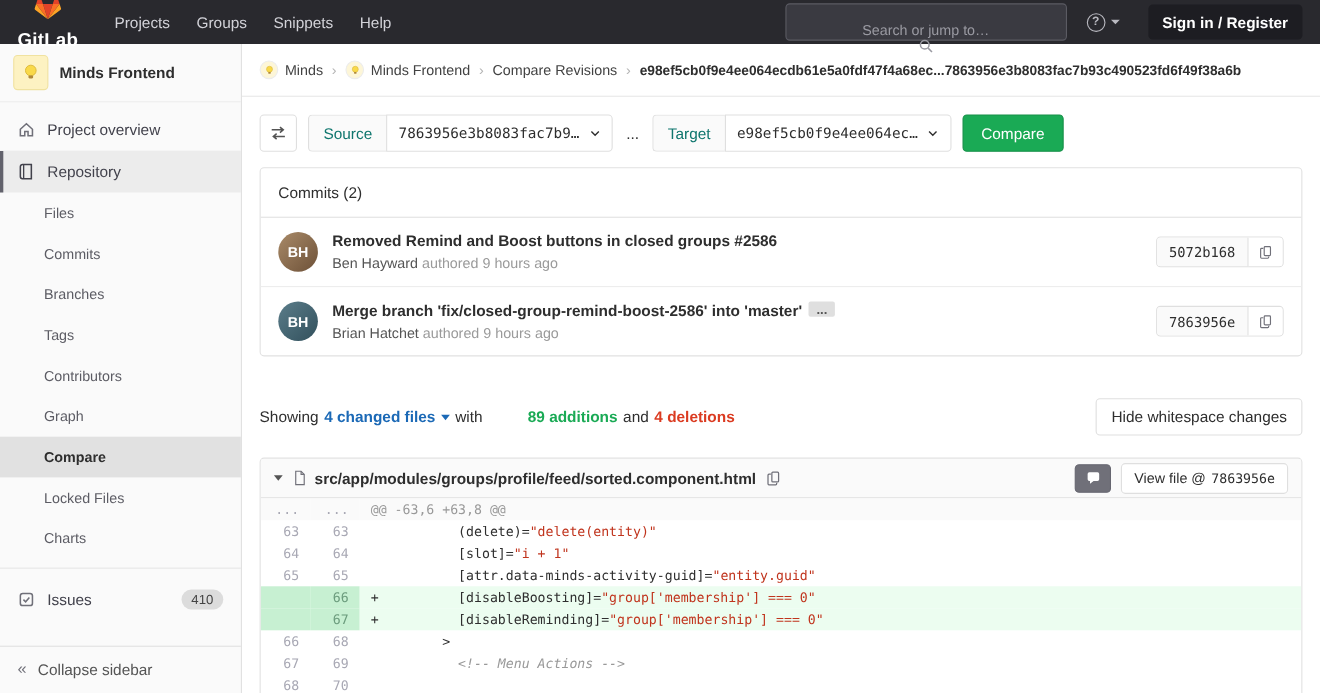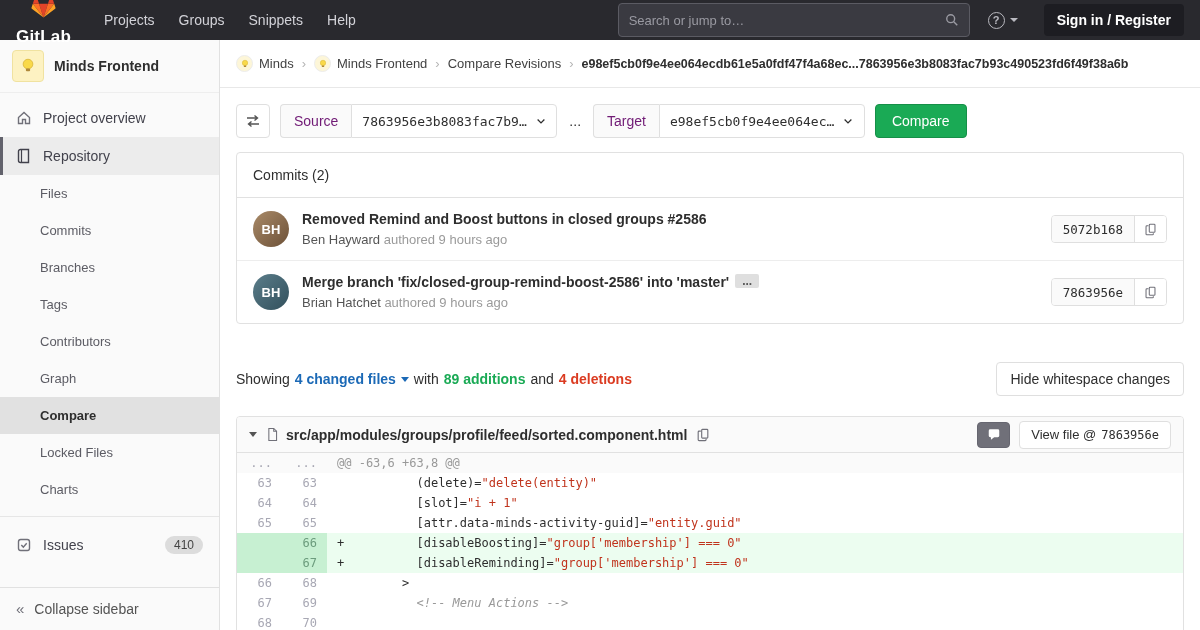--- a/index.html
+++ b/index.html
@@ -9,21 +9,21 @@
   button { font-family:inherit; cursor:pointer; }
   svg { display:block; }
 
   
   .navbar { position:fixed; top:0; left:0; right:0; height:40px; background:#29292e; display:flex; align-items:center; padding:0 16px; z-index:20; }
   .brand { display:flex; align-items:center; gap:8px; margin-right:22px; }
   .brand-name { color:#fff; font-weight:bold; font-size:17px; letter-spacing:.2px; }
   .nav-links { display:flex; gap:2px; }
   .nav-links a { color:#d2d2d8; font-size:14px; padding:6px 11px; }
   .nav-spacer { flex:1; }
-  .search-box { width:352px; height:28px; background:#3a3a41; border:1px solid #5b5b63; border-radius:4px; display:flex; align-items:center; justify-content:space-between; padding:16px 10px; margin-right:18px; cursor:text; }
+  .search-box { width:256px; height:28px; background:#3a3a41; border:1px solid #5b5b63; border-radius:4px; display:flex; align-items:center; justify-content:space-between; padding:16px 10px; margin-right:18px; cursor:text;flex-direction:column; }
   .search-ph { color:#9a9aa2; font-size:13px; }
   .help-menu { display:flex; align-items:center; gap:5px; margin-right:26px; cursor:pointer; }
   .help-circle { width:17px; height:17px; border:1.4px solid #b9b9c0; border-radius:50%; color:#b9b9c0; font-size:11px; font-weight:bold; display:flex; align-items:center; justify-content:center; }
   .chev-down { width:0; height:0; border-left:4px solid transparent; border-right:4px solid transparent; border-top:4px solid #b9b9c0; }
   .signin { background:#1d1d22; color:#fff; font-weight:bold; font-size:14px; height:32px; padding:0 13px; border-radius:4px; border:none; }
 
   
   .sidebar { position:fixed; top:40px; left:0; bottom:0; width:220px; background:#fafafa; border-right:1px solid #e1e1e1; display:flex; flex-direction:column; z-index:10; }
   .ctx-header { display:flex; align-items:center; gap:10px; padding:10px 16px 10px 12px; border-bottom:1px solid #eeeeee; }
   .proj-avatar { width:32px; height:32px; border-radius:4px; background:#fdf2c2; border:1px solid #f0e2a0; display:flex; align-items:center; justify-content:center; }
@@ -43,21 +43,21 @@
   .main { margin-left:220px; padding-top:40px; background:#fff; }
   .breadcrumbs { display:flex; align-items:center; gap:8px; padding:15px 16px; border-bottom:1px solid #e8e8e8; font-size:13px; color:#424242; white-space:nowrap; overflow:hidden; }
   .crumb { display:flex; align-items:center; gap:6px; cursor:pointer; }
   .crumb-avatar { width:17px; height:17px; border-radius:50%; background:#fdf6d8; border:1px solid #ececec; display:flex; align-items:center; justify-content:center; }
   .crumb-sep { color:#b5b5b5; font-size:13px; }
   .crumb-current { font-weight:bold; font-size:12.5px; color:#2e2e2e; }
 
   .compare-form { display:flex; align-items:center; gap:10px; padding:16px 16px 14px; }
   .icon-btn { width:34px; height:34px; border:1px solid #dfdfdf; border-radius:4px; background:#fff; display:flex; align-items:center; justify-content:center; }
   .input-group { display:flex; height:34px; }
-  .ig-label { background:#fafafa; border:1px solid #dfdfdf; border-right:none; border-radius:4px 0 0 4px; padding:0 13px; display:flex; align-items:center; font-size:14px; color:#701a75; }
+  .ig-label { background:#fafafa; border:1px solid #dfdfdf; border-right:none; border-radius:4px 0 0 4px; padding:0 13px; display:flex; align-items:center; font-size:14px; color:#0f766e; }
   .ig-dropdown { border:1px solid #dfdfdf; border-radius:0 4px 4px 0; background:#fff; display:flex; align-items:center; justify-content:space-between; width:206px; padding:0 10px; font-family:"DejaVu Sans Mono", monospace; font-size:13px; cursor:pointer; gap:8px; }
   .dots-sep { color:#2e2e2e; margin:0 2px; }
   .btn-green { background:#1aaa55; border:1px solid #168f48; color:#fff; font-size:14px; height:34px; padding:0 16px; border-radius:4px; }
 
   .commits-panel { margin:0 16px 38px; border:1px solid #e1e1e1; border-radius:4px; }
   .commits-header { padding:14px 16px; border-bottom:1px solid #e1e1e1; font-size:14px; color:#2e2e2e; }
   .commit-row { display:flex; align-items:center; gap:13px; padding:13px 16px; }
   .commit-row + .commit-row { border-top:1px solid #ededed; }
   .c-avatar { width:36px; height:36px; border-radius:50%; color:#fff; font-weight:bold; font-size:13px; display:flex; align-items:center; justify-content:center; flex:none; }
   .av1 { background:linear-gradient(135deg,#a98a68,#6d5138); }
@@ -68,21 +68,21 @@
   .c-meta { font-size:13px; color:#9a9a9a; }
   .c-author { color:#555; }
   .sha-group { display:flex; height:28px; border:1px solid #dfdfdf; border-radius:4px; overflow:hidden; flex:none; }
   .sha-label { display:flex; align-items:center; padding:0 11px; background:#fafafa; font-family:"DejaVu Sans Mono", monospace; font-size:12.5px; color:#2e2e2e; cursor:pointer; }
   .sha-copy { display:flex; align-items:center; padding:0 9px; background:#fff; border-left:1px solid #dfdfdf; cursor:pointer; }
 
   .summary-row { display:flex; align-items:center; justify-content:space-between; margin:0 16px 20px; }
   .summary-text { font-size:14px; display:flex; gap:5px; align-items:center; }
   .link-blue { color:#1b69b6; font-weight:600; display:flex; align-items:center; gap:5px; cursor:pointer; }
   .caret-blue { width:0; height:0; border-left:4px solid transparent; border-right:4px solid transparent; border-top:5px solid #1b69b6; }
-  .added-text { color:#1aaa55; font-weight:bold; }
+  .added-text { color:#1aaa55; font-weight:bold;margin-left:36px; }
   .removed-text { color:#db3b21; font-weight:bold; }
   .summary-actions { display:flex; align-items:center; }
   .btn-default { height:34px; background:#fff; border:1px solid #dfdfdf; border-radius:4px; padding:0 13px; font-size:14px; color:#2e2e2e; display:flex; align-items:center; }
   .btn-group { display:flex; margin-left:10px; }
   .btn-group .btn-default { border-radius:0; }
   .btn-group .btn-default:first-child { border-radius:4px 0 0 4px; }
   .btn-group .btn-default:last-child { border-radius:0 4px 4px 0; border-left:none; }
   .btn-active { background:#e4e4e4; border-color:#d3d3d3; }
 
   .diff-panel { margin:0 16px; border:1px solid #e1e1e1; border-radius:4px 4px 0 0; overflow:hidden; }

